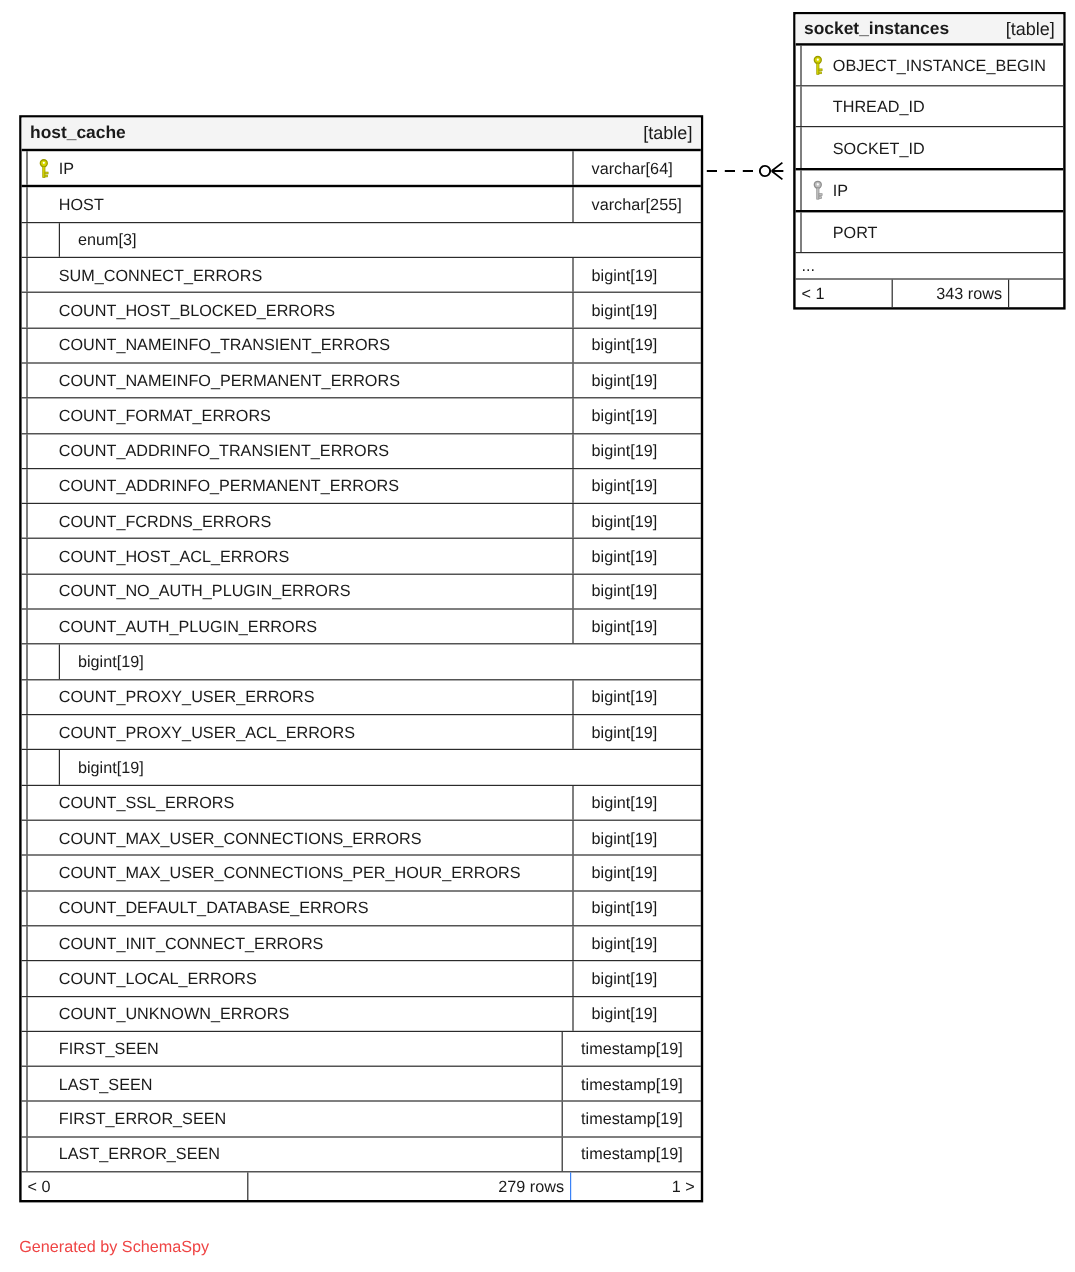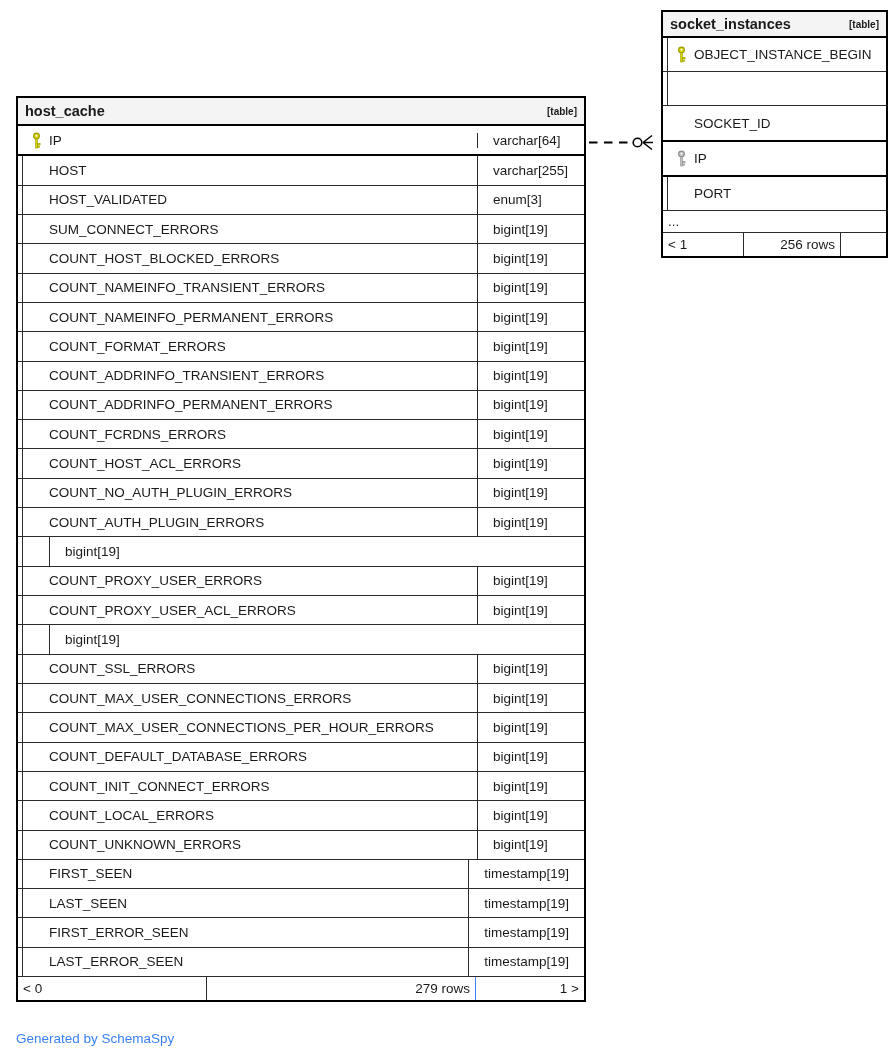--- a/index.html
+++ b/index.html
@@ -25,33 +25,33 @@
     border-bottom: 2px solid #000;
     display: flex;
     align-items: center;
     justify-content: space-between;
     padding: 0 7px;
     flex: 0 0 auto;
   }
   .table-hc .t-header { height: 28px; }
   .table-si .t-header { height: 26px; }
   .t-name { font-weight: bold; font-size: 14.5px; }
-  .t-tag  { font-size: 10px; font-weight: bold; }
+  .t-tag  { font-size: 15px; font-weight: normal; }
 
   .t-body { flex: 1 1 auto; display: flex; flex-direction: column; min-height: 0; }
 
   .row {
     flex: 1 1 0;
     display: flex;
     align-items: stretch;
     border-bottom: 1px solid #2b2b2b;
     min-height: 0;
     font-size: 13.5px;
   }
-  .row.thick-bottom { border-bottom-width: 2px; border-bottom-color: #000; align-items: center; }
+  .row.thick-bottom { border-bottom-width: 2px; border-bottom-color: #000; }
   .gutter { width: 5px; border-right: 1px solid #2b2b2b; flex: 0 0 auto; }
   .icon-cell {
     width: 26px; flex: 0 0 auto;
     display: flex; align-items: center; justify-content: center;
   }
   .col-name { flex: 1 1 auto; display: flex; align-items: center; overflow: hidden; white-space: nowrap; }
   .col-type {
     flex: 0 0 107px; border-left: 1px solid #2b2b2b;
     display: flex; align-items: center; padding: 0 15px; white-space: nowrap;
   }
@@ -70,21 +70,21 @@
   .table-hc .cell-2 { flex: 0 0 269px; border-right: 1px solid #3b82f6; }
   .table-hc .cell-3 { flex: 1 1 auto; }
   .table-si .cell-1 { flex: 0 0 81px; border-right: 1px solid #2b2b2b; }
   .table-si .cell-2 { flex: 0 0 97px; border-right: 1px solid #2b2b2b; }
   .table-si .cell-3 { flex: 1 1 auto; }
 
   .connector { position: absolute; left: 586px; top: 133px; width: 67px; height: 20px; }
 
   .caption {
     position: absolute; left: 16px; top: 1031px;
-    font-size: 13.5px; color: #3b82f6;
+    font-size: 13.5px; color: #ef4444;
   }
 </style>
 </head>
 <body>
 
 <div class="entity table-hc">
   <div class="t-header">
     <span class="t-name">host_cache</span>
     <span class="t-tag">[table]</span>
   </div>
@@ -105,21 +105,20 @@
       </div>
       <div class="row">
         <span class="gutter"></span>
         <span class="icon-cell"></span>
         <span class="col-name">HOST</span>
         <span class="col-type">varchar[255]</span>
       </div>
       <div class="row">
         <span class="gutter"></span>
         <span class="icon-cell"></span>
-        <span class="col-name">HOST_VALIDATED</span>
         <span class="col-type">enum[3]</span>
       </div>
       <div class="row">
         <span class="gutter"></span>
         <span class="icon-cell"></span>
         <span class="col-name">SUM_CONNECT_ERRORS</span>
         <span class="col-type">bigint[19]</span>
       </div>
       <div class="row">
         <span class="gutter"></span>
@@ -292,20 +291,21 @@
     <rect x="4.6" y="6.6" width="1.9" height="9.4" fill="#d6d600" stroke="#9a9a00" stroke-width="0.6"></rect>
     <rect x="6.4" y="11.4" width="2.7" height="1.5" fill="#d6d600" stroke="#9a9a00" stroke-width="0.6"></rect>
     <rect x="6.4" y="13.9" width="2.2" height="1.5" fill="#d6d600" stroke="#9a9a00" stroke-width="0.6"></rect>
   </svg>
         </span>
         <span class="col-name">OBJECT_INSTANCE_BEGIN</span>
       </div>
       <div class="row">
         <span class="gutter"></span>
         <span class="icon-cell"></span>
+        <span class="col-name">THREAD_ID</span>
       </div>
       <div class="row thick-bottom">
         <span class="gutter"></span>
         <span class="icon-cell"></span>
         <span class="col-name">SOCKET_ID</span>
       </div>
       <div class="row thick-bottom">
         <span class="gutter"></span>
         <span class="icon-cell">
           <svg width="11" height="17" viewBox="0 0 11 17">
@@ -320,21 +320,21 @@
       </div>
       <div class="row">
         <span class="gutter"></span>
         <span class="icon-cell"></span>
         <span class="col-name">PORT</span>
       </div>
     </div>
   <div class="ellipsis-row">...</div>
   <div class="t-footer">
     <span class="cell cell-1">&lt; 1</span>
-    <span class="cell cell-2 r">256 rows</span>
+    <span class="cell cell-2 r">343 rows</span>
     <span class="cell cell-3 r"></span>
   </div>
 </div>
 
 <svg class="connector" viewBox="0 0 67 20" xmlns="http://www.w3.org/2000/svg">
   <line x1="3" y1="9.5" x2="45" y2="9.5" stroke="#000" stroke-width="1.8" stroke-dasharray="8.5 6.5"></line>
   <circle cx="51.5" cy="9.5" r="4.3" fill="#fff" stroke="#000" stroke-width="1.6"></circle>
   <path d="M57 9.5 L66 2.5 M57 9.5 L67 9.5 M57 9.5 L66 16.5" fill="none" stroke="#000" stroke-width="1.5"></path>
 </svg>
 

